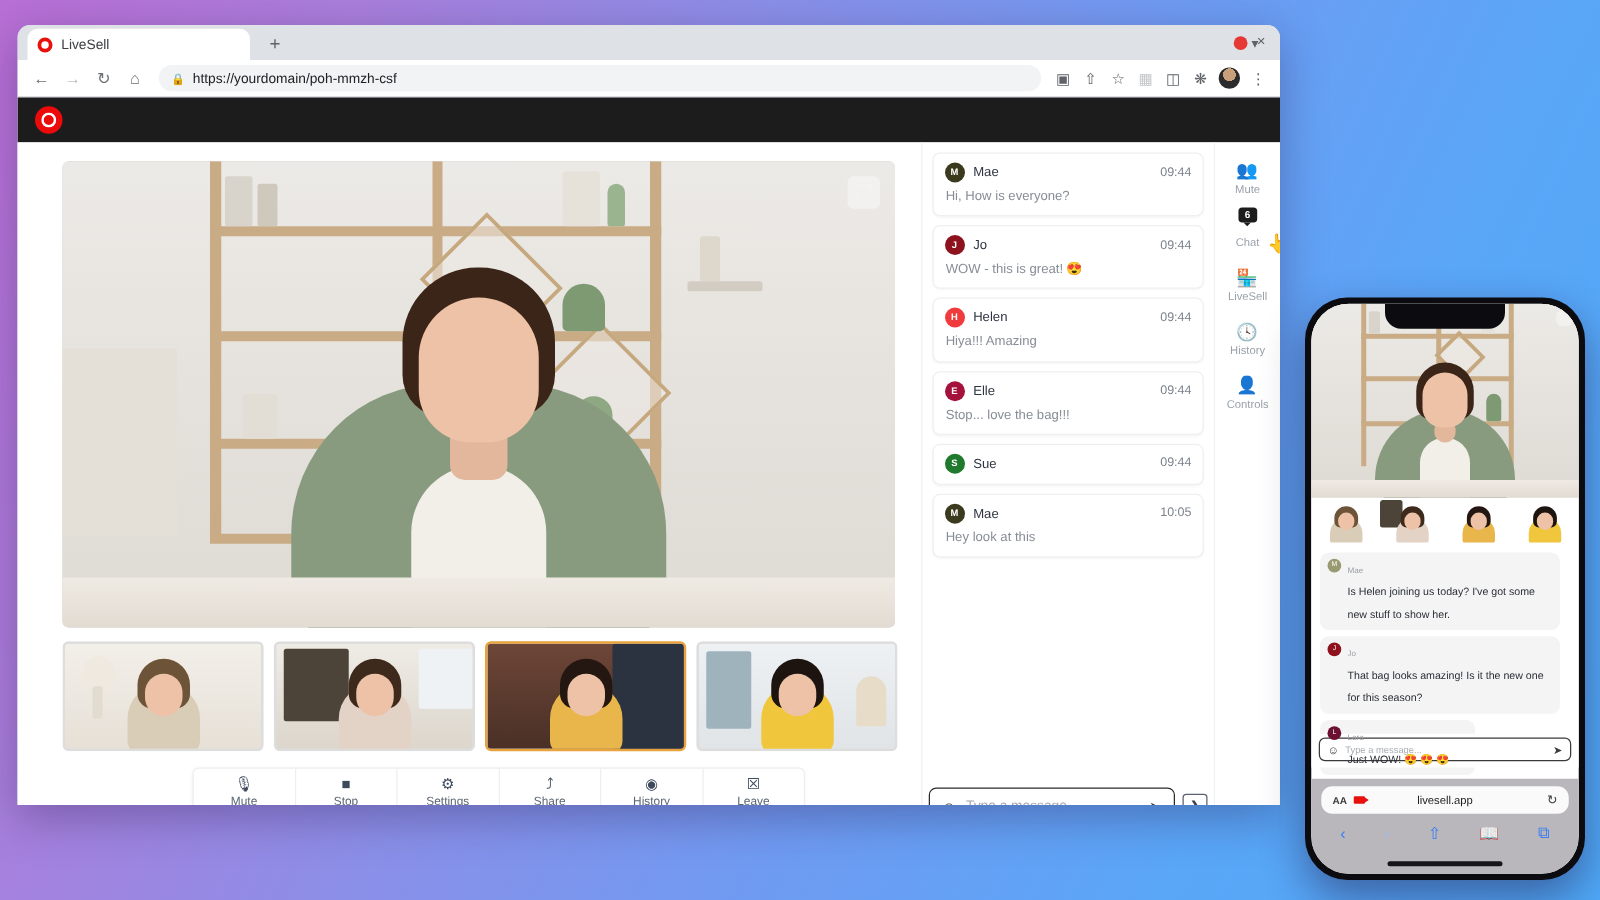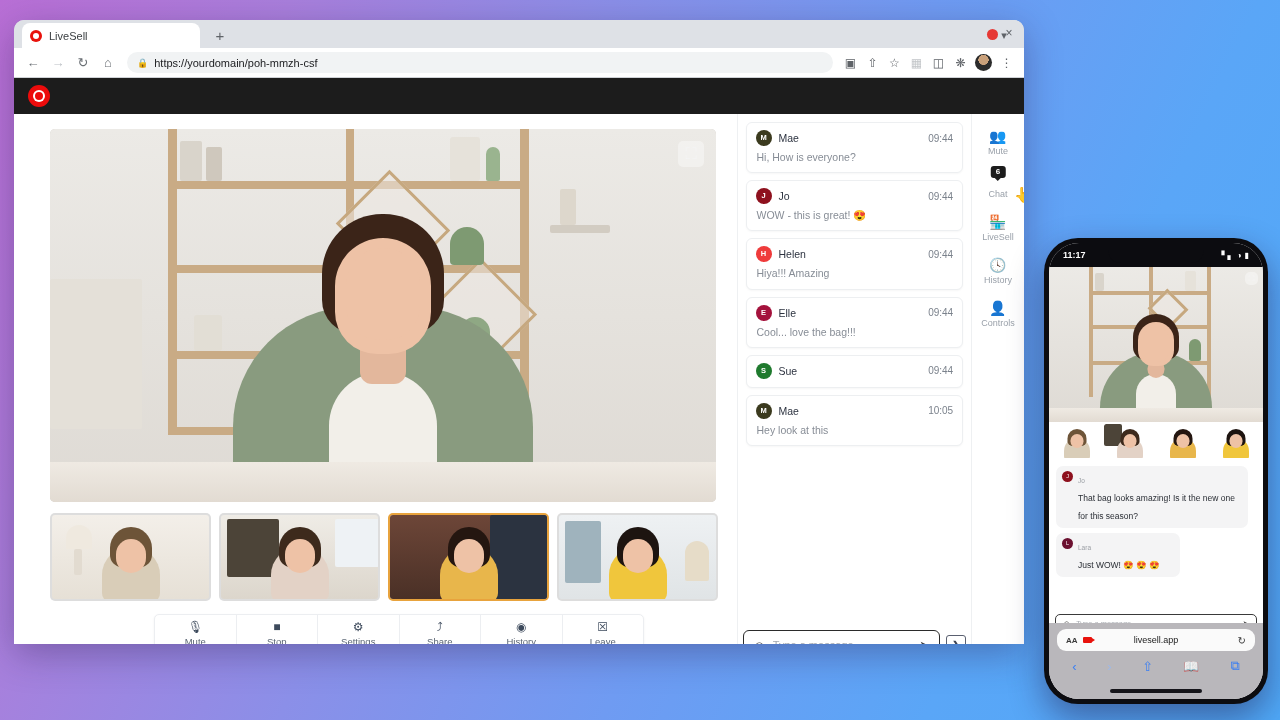--- a/index.html
+++ b/index.html
@@ -525,21 +525,21 @@
           </div>
           <div class="msg-text">Hiya!!! Amazing</div>
         </div>
 
         <div class="msg">
           <div class="msg-head">
             <span class="avatar" style="background:#a4123c">E</span>
             <span class="msg-name">Elle</span>
             <span class="msg-time">09:44</span>
           </div>
-          <div class="msg-text">Cool... love the bag!!!</div>
+          <div class="msg-text">Stop... love the bag!!!</div>
         </div>
 
         <div class="msg">
           <div class="msg-head">
             <span class="avatar" style="background:#1f7a2e">S</span>
             <span class="msg-name">Sue</span>
             <span class="msg-time">09:44</span>
           </div>
         </div>
 
@@ -589,28 +589,20 @@
     </div>
 
   </div>
 
   <div id="cursor-hand">👆</div>
 </div>
 
 <div id="phone">
   <div id="phone-screen">
     <div id="notch"></div>
-    <div id="status-bar">
-      <span>11:17</span>
-      <span id="status-right">
-        <span>▘▖</span>
-        <span>◑</span>
-        <span>▮</span>
-      </span>
-    </div>
 
     <div id="phone-video">
       <div class="scene">
         <div class="wall"></div>
         <div class="shelf-unit" style="left:40px;top:0;width:4px;height:130px;"></div>
         <div class="shelf-unit" style="left:158px;top:0;width:4px;height:130px;"></div>
         <div class="shelf-unit" style="left:40px;top:24px;width:122px;height:4px;"></div>
         <div class="shelf-unit" style="left:40px;top:58px;width:122px;height:4px;"></div>
         <div class="shelf-unit" style="left:40px;top:94px;width:122px;height:4px;"></div>
         <div class="shelf-unit" style="left:100px;top:0;width:4px;height:130px;"></div>
@@ -652,20 +644,27 @@
       <div class="p-thumb">
         <div class="t-bg" style="background:linear-gradient(180deg,#eef1f3,#e0e4e6);"></div>
         <div class="t-person" style="background:#f0c63c;width:26px;height:22px;bottom:-2px;border-radius:13px 13px 4px 4px;"></div>
         <div class="t-hair" style="background:#1d1410;width:19px;height:17px;bottom:12px;border-radius:10px 10px 5px 5px;"></div>
         <div class="t-head" style="width:13px;height:14px;bottom:10px;"></div>
       </div>
     </div>
 
     <div id="phone-chat">
       <div class="p-msg">
+        <span class="p-avatar" style="background:#9a9a72">M</span>
+        <span>
+          <span class="p-name">Mae</span><br>
+          <span class="p-text">Is Helen joining us today? I've got some new stuff to show her.</span>
+        </span>
+      </div>
+      <div class="p-msg">
         <span class="p-avatar" style="background:#8e111e">J</span>
         <span>
           <span class="p-name">Jo</span><br>
           <span class="p-text">That bag looks amazing! Is it the new one for this season?</span>
         </span>
       </div>
       <div class="p-msg" style="max-width:62%">
         <span class="p-avatar" style="background:#6b1030">L</span>
         <span>
           <span class="p-name">Lara</span><br>

